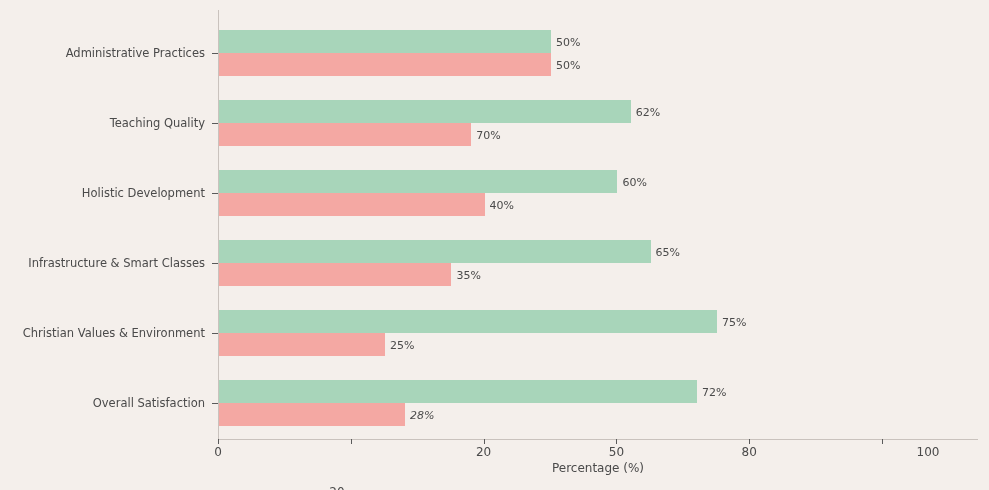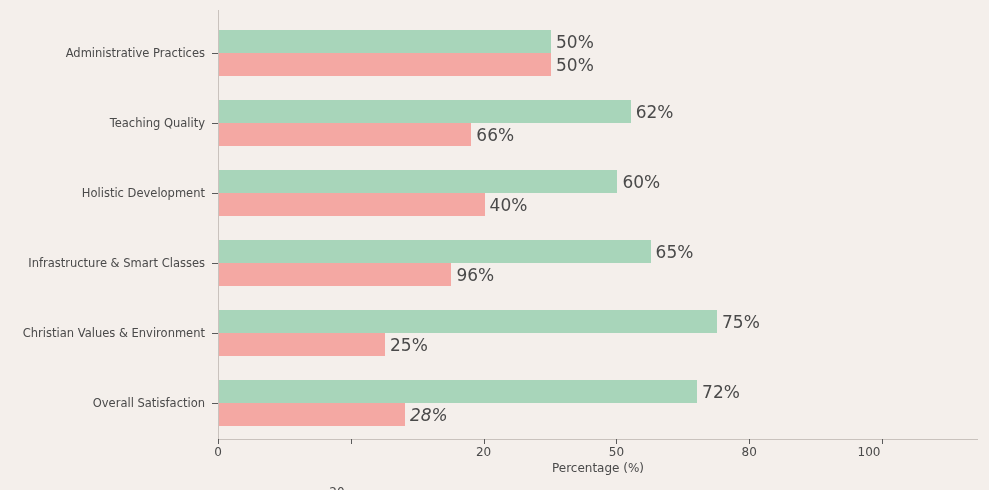--- a/index.html
+++ b/index.html
@@ -66,21 +66,21 @@
   
   .bar {
     position: absolute;
     left: 219px;
   }
   .bar-pos { background: #a8d5ba; }
   .bar-neg { background: #f4a8a3; }
 
   .bar-value {
     position: absolute;
-    font-size: 17px;
+    font-size: 11px;
     color: #4a4a4a;
     white-space: nowrap;
     transform: translateY(-50%);
   }
 
   
   .x-tick {
     position: absolute;
     top: 439px;
     width: 1px;
@@ -163,29 +163,29 @@
       <div class="y-tick" style="top: 403px;"></div>
     </div>
   <div id="bars-layer">
       <div class="bar bar-pos" style="top: 30px; height: 23px; width: 332px;"></div>
       <div class="bar-value" style="left: 556px; top: 41.5px;">50%</div>
       <div class="bar bar-neg" style="top: 53px; height: 23px; width: 332px;"></div>
       <div class="bar-value" style="left: 556px; top: 64.5px;">50%</div>
       <div class="bar bar-pos" style="top: 100px; height: 23px; width: 411.68px;"></div>
       <div class="bar-value" style="left: 635.68px; top: 111.5px;">62%</div>
       <div class="bar bar-neg" style="top: 123px; height: 23px; width: 252.32px;"></div>
-      <div class="bar-value" style="left: 476.32px; top: 134.5px;">66%</div>
+      <div class="bar-value" style="left: 476.32px; top: 134.5px;">70%</div>
       <div class="bar bar-pos" style="top: 170px; height: 23px; width: 398.4px;"></div>
       <div class="bar-value" style="left: 622.4px; top: 181.5px;">60%</div>
       <div class="bar bar-neg" style="top: 193px; height: 23px; width: 265.6px;"></div>
       <div class="bar-value" style="left: 489.6px; top: 204.5px; text-align: center;">40%</div>
       <div class="bar bar-pos" style="top: 240px; height: 23px; width: 431.6px;"></div>
       <div class="bar-value" style="left: 655.6px; top: 251.5px;">65%</div>
       <div class="bar bar-neg" style="top: 263px; height: 23px; width: 232.4px;"></div>
-      <div class="bar-value" style="left: 456.4px; top: 274.5px;">96%</div>
+      <div class="bar-value" style="left: 456.4px; top: 274.5px;">35%</div>
       <div class="bar bar-pos" style="top: 310px; height: 23px; width: 498px;"></div>
       <div class="bar-value" style="left: 722px; top: 321.5px;">75%</div>
       <div class="bar bar-neg" style="top: 333px; height: 23px; width: 166px;"></div>
       <div class="bar-value" style="left: 390px; top: 344.5px;">25%</div>
       <div class="bar bar-pos" style="top: 380px; height: 23px; width: 478.08px;"></div>
       <div class="bar-value" style="left: 702.08px; top: 391.5px;">72%</div>
       <div class="bar bar-neg" style="top: 403px; height: 23px; width: 185.92px;"></div>
       <div class="bar-value" style="left: 409.92px; top: 414.5px; font-style: italic;">28%</div>
     </div>
   <div id="xticks-layer">
@@ -193,19 +193,19 @@
       <div class="x-tick-label" style="left: 218px;">0</div>
       <div class="x-tick" style="left: 350.8px;"></div>
       <div class="x-tick-label" style="left: 337px; margin-top: 40px;">20</div>
       <div class="x-tick" style="left: 483.6px;"></div>
       <div class="x-tick-label" style="left: 483.6px;">20</div>
       <div class="x-tick" style="left: 616.4px;"></div>
       <div class="x-tick-label" style="left: 616.4px;">50</div>
       <div class="x-tick" style="left: 749.2px;"></div>
       <div class="x-tick-label" style="left: 749.2px;">80</div>
       <div class="x-tick" style="left: 882px;"></div>
-      <div class="x-tick-label" style="left: 869px;">100</div>
+      <div class="x-tick-label" style="left: 928px;">100</div>
     </div>
 
   <div class="x-axis-title">Percentage (%)</div>
 
 
 </div>
 
 </body></html>

